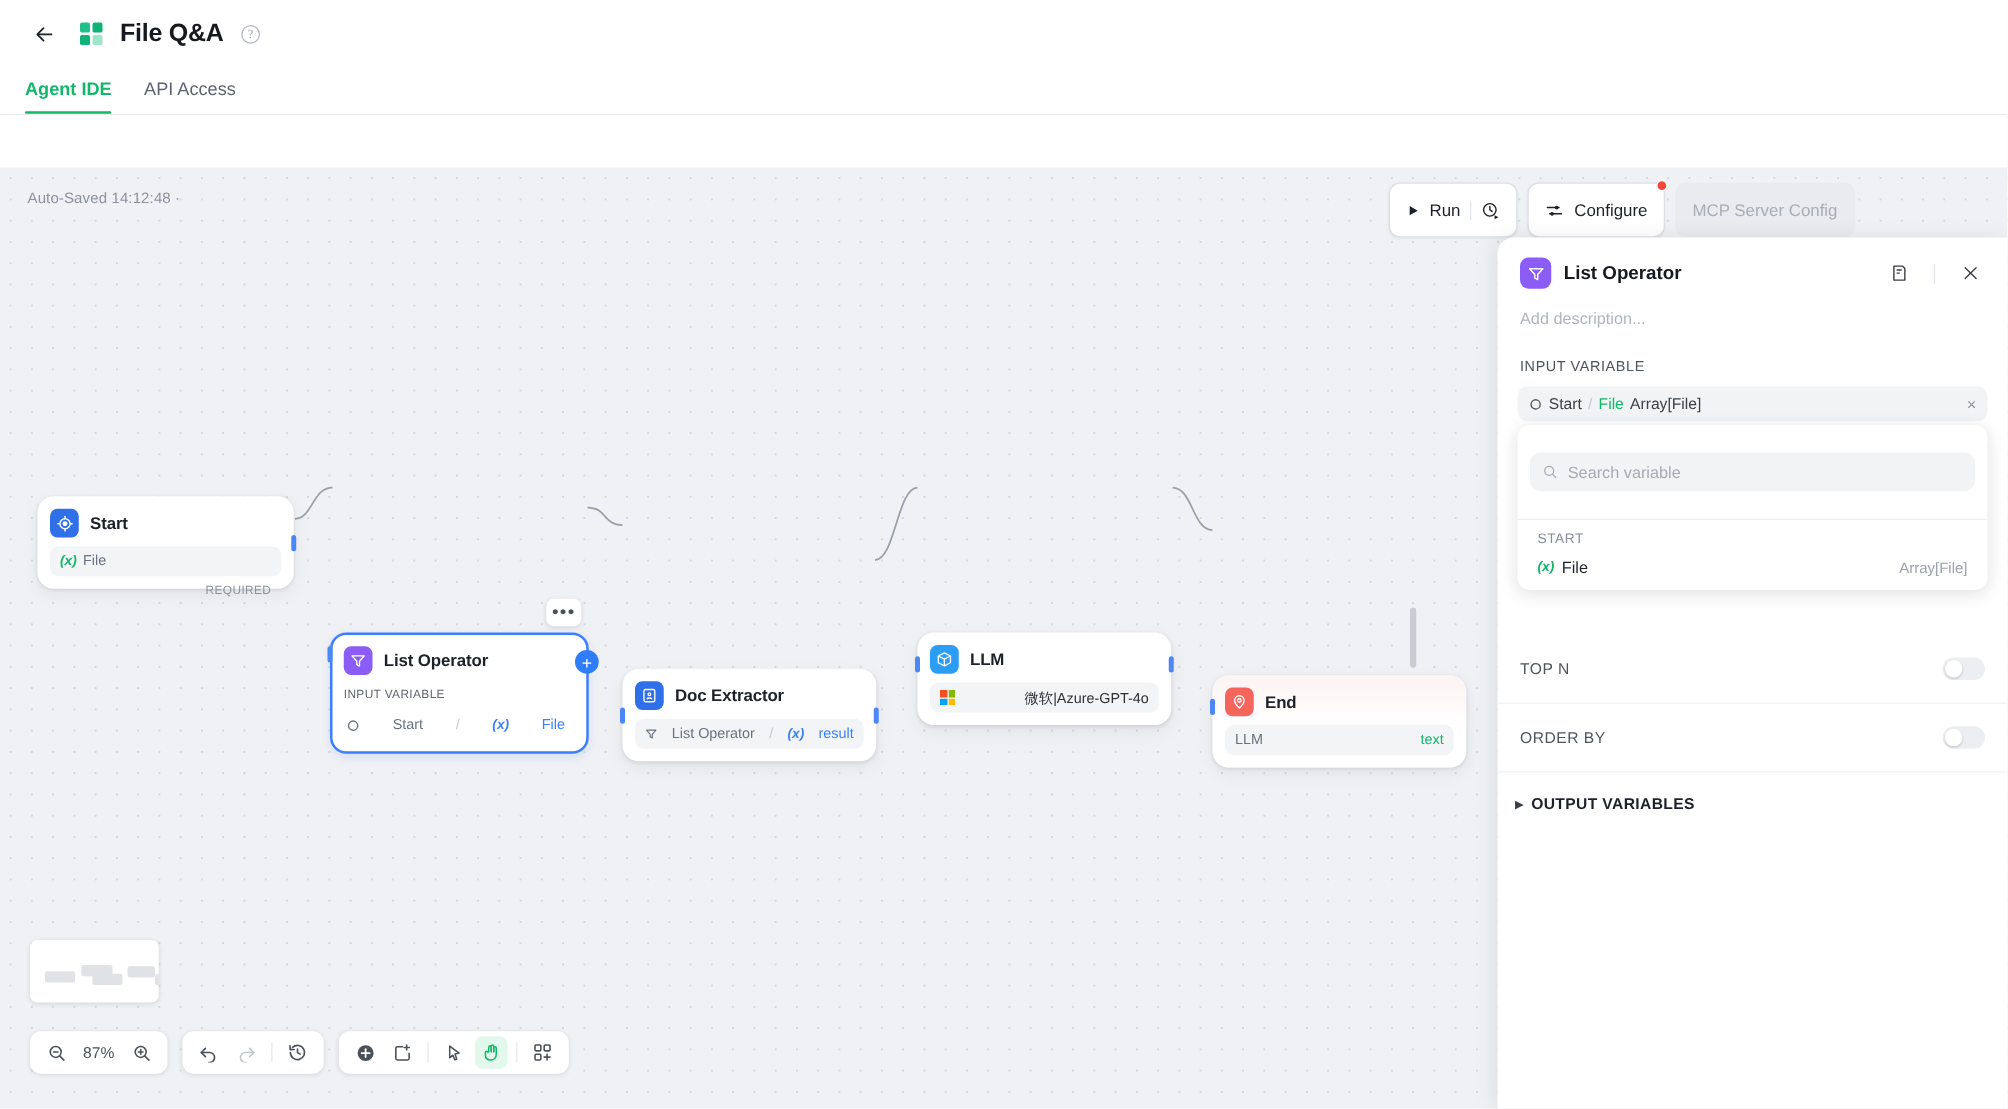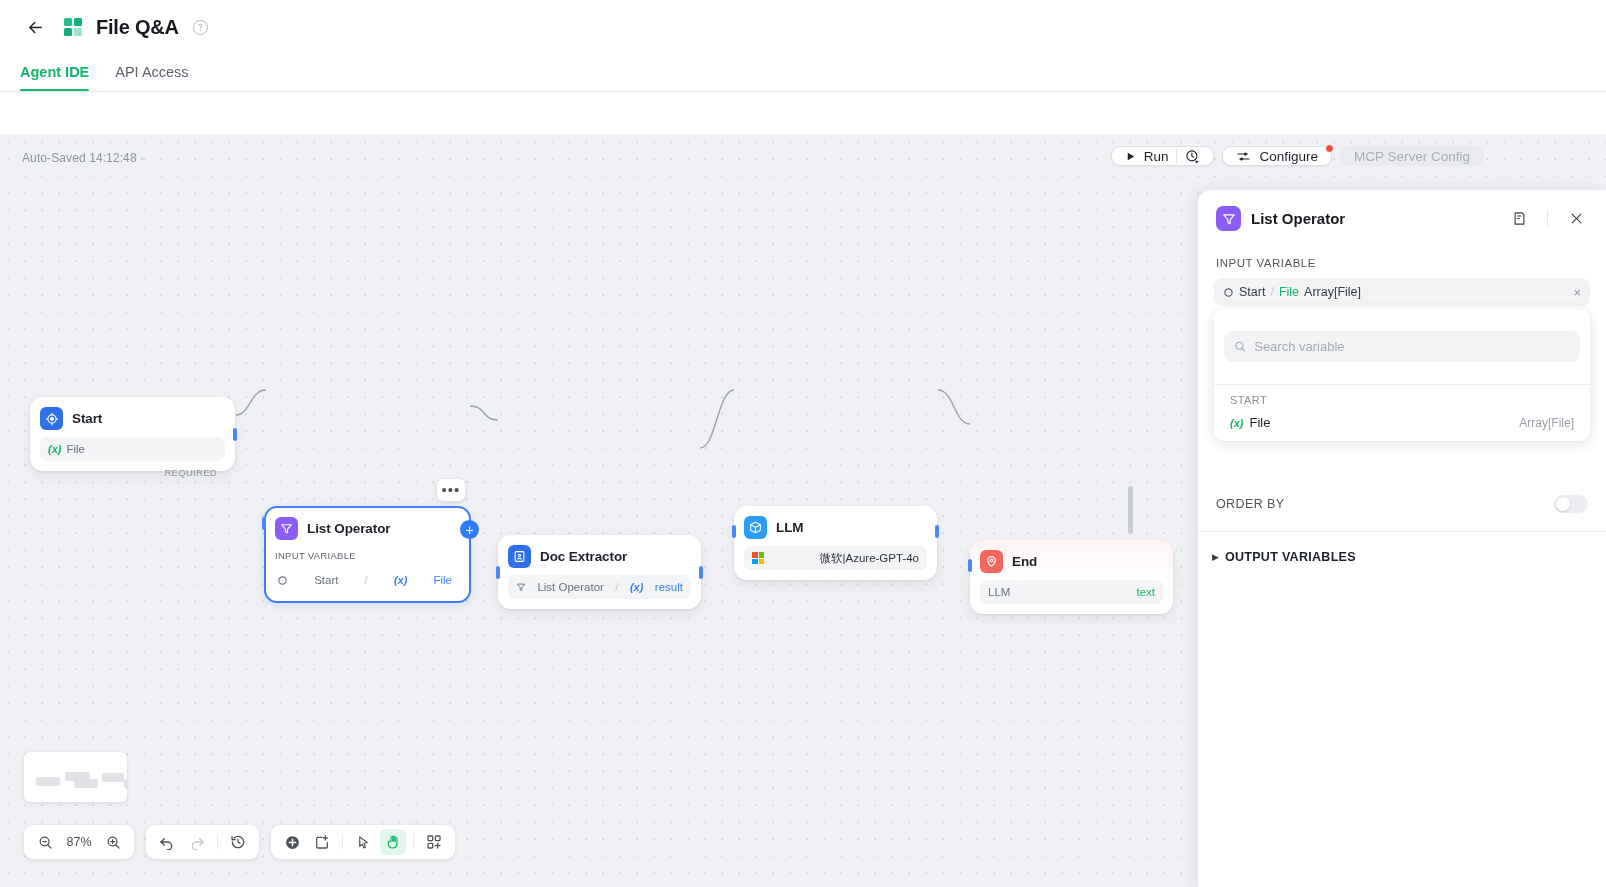--- a/index.html
+++ b/index.html
@@ -54,21 +54,21 @@
     overflow:hidden;
   }
   .autosave {
     position:absolute; top:17px; left:22px; font-size:12px; color:#8c939f;
     letter-spacing:0.1px;
   }
 
   
   .top-toolbar { position:absolute; top:12px; right:122px; display:flex; align-items:center; gap:8px; z-index:6;}
   .tb-btn {
-    height:20px; border-radius:9px; background:#fff; border:1px solid #dcdfe5;
+    height:44px; border-radius:9px; background:#fff; border:1px solid #dcdfe5;
     display:flex; align-items:center; gap:8px; padding:0 13px; font-size:13.5px;
     color:#1d2129; cursor:pointer; font-weight:400; position:relative;
     box-shadow:0 1px 2px rgba(16,24,40,.05);
   }
   .tb-btn .sep { width:1px; height:15px; background:#e2e5ea; }
   .tb-btn.disabled { background:#e9ebef; border-color:transparent; color:#a8aeb8; cursor:default; box-shadow:none;}
   .badge-dot {
     position:absolute; top:-3px; right:-3px; width:9px; height:9px; border-radius:50%;
     background:#f5483b; border:1.5px solid #fff;
   }
@@ -494,20 +494,21 @@
       </div>
       <div class="panel-sep"></div>
       <div class="panel-act">
         <svg width="15" height="15" viewBox="0 0 24 24" fill="none" stroke="currentColor" stroke-width="1.8" stroke-linecap="round">
           <line x1="5" y1="5" x2="19" y2="19"></line>
             <line x1="19" y1="5" x2="5" y2="19"></line>
           </svg>
       </div>
     </div>
 
+    <div class="panel-desc">Add description...</div>
 
     <div class="sec-label">INPUT VARIABLE</div>
 
     <div class="var-chip-wrap">
       <div class="var-chip">
         <svg width="11" height="11" viewBox="0 0 24 24" fill="none" stroke="#555b64" stroke-width="2.4">
             <circle cx="12" cy="12" r="8"></circle>
           </svg>
         <span>Start</span>
         <span class="slash">/</span>
@@ -530,20 +531,26 @@
       <div class="dd-item">
         <span class="vx">(x)</span>
         <span style="color:#1d2129;font-weight:400">File</span>
         <span class="type">Array[File]</span>
       </div>
     </div>
 
     <div style="height:36px"></div>
 
     <div class="toggle-row">
+      <span class="lbl">TOP N</span>
+      <span class="switch">
+          <i></i>
+        </span>
+    </div>
+    <div class="toggle-row">
       <span class="lbl">ORDER BY</span>
       <span class="switch">
           <i></i>
         </span>
     </div>
 
     <div class="out-vars">
       <span class="caret">▶</span>
       <span class="t">OUTPUT VARIABLES</span>
     </div>

